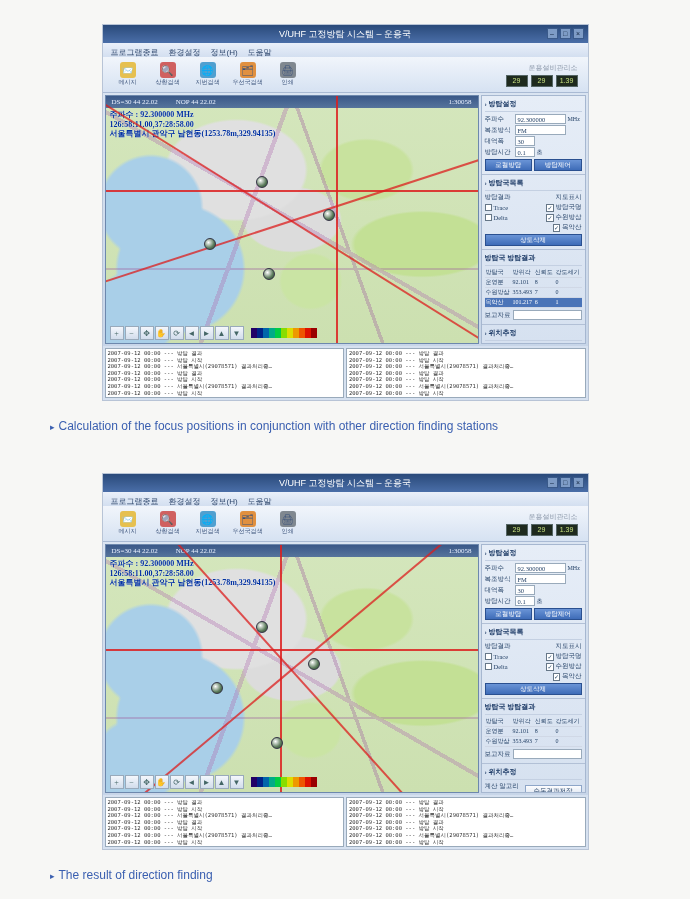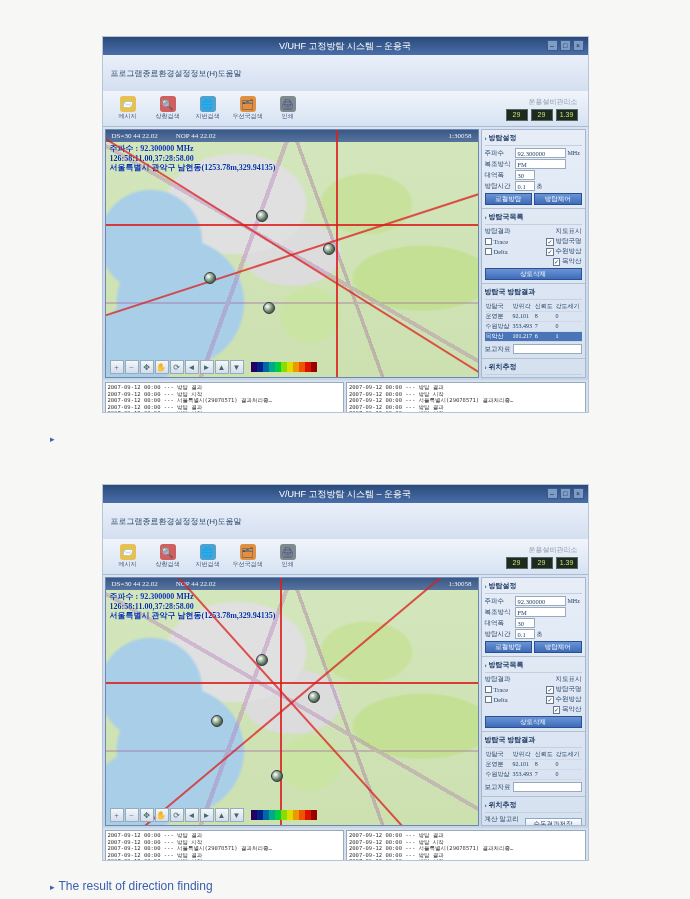--- a/index.html
+++ b/index.html
@@ -11,21 +11,21 @@
   }
   .figure-block {
     margin: 0 auto 40px auto;
     width: 590px;
   }
   .screenshot {
     width: 487px;
     height: 377px;
     border: 1px solid #b8c4d6;
     background: linear-gradient(#dfe8f4, #c3d2e6);
-    margin: 16px auto;
+    margin: 4px auto;
     position: relative;
     overflow: hidden;
   }
   .titlebar {
     height: 18px;
     background: linear-gradient(#2a4a7a, #4a6ea8);
     display: flex;
     align-items: center;
     justify-content: center;
     color: #fff;
@@ -36,22 +36,22 @@
     position: absolute; right: 4px; top: 3px; display: flex; gap: 2px;
   }
   .winbtn {
     width: 11px; height: 11px; background: #7e9cc6; border: 1px solid #3a5a8a;
     font-size: 7px; line-height: 9px; text-align: center; color: #12243e;
   }
   .menubar {
     height: 14px;
     background: linear-gradient(#eaf0fa, #d3dff0);
     display: flex;
-    padding: 18px 8px;
-    align-items: center;
+    gap: 10px;
+    padding: 4px 8px;
     font-size: 8px;
     color: #334b70;
   }
   .toolbar {
     height: 36px;
     background: linear-gradient(#f1f5fb, #d6e2f2);
     display: flex;
     gap: 10px;
     padding: 3px 10px;
     align-items: center;
@@ -441,20 +441,21 @@
         <div>2007-09-12 00:00 --- 방탐 결과</div>
         <div>2007-09-12 00:00 --- 방탐 시작</div>
         <div>2007-09-12 00:00 --- 서울특별시(29078571) 결과처리중…</div>
         <div>2007-09-12 00:00 --- 방탐 시작</div>
       </div>
     </div>
   </div>
 
   <div class="caption">
     <span class="tri">▸</span>
+    <span>Calculation of the focus positions in conjunction with other direction finding stations</span>
   </div>
 </div>
 
 <div class="figure-block">
   <div class="screenshot">
 
     <div class="titlebar">
       <span>V/UHF 고정방탐 시스템 – 운용국</span>
       <div class="winbtns">
         <div class="winbtn">–</div>

